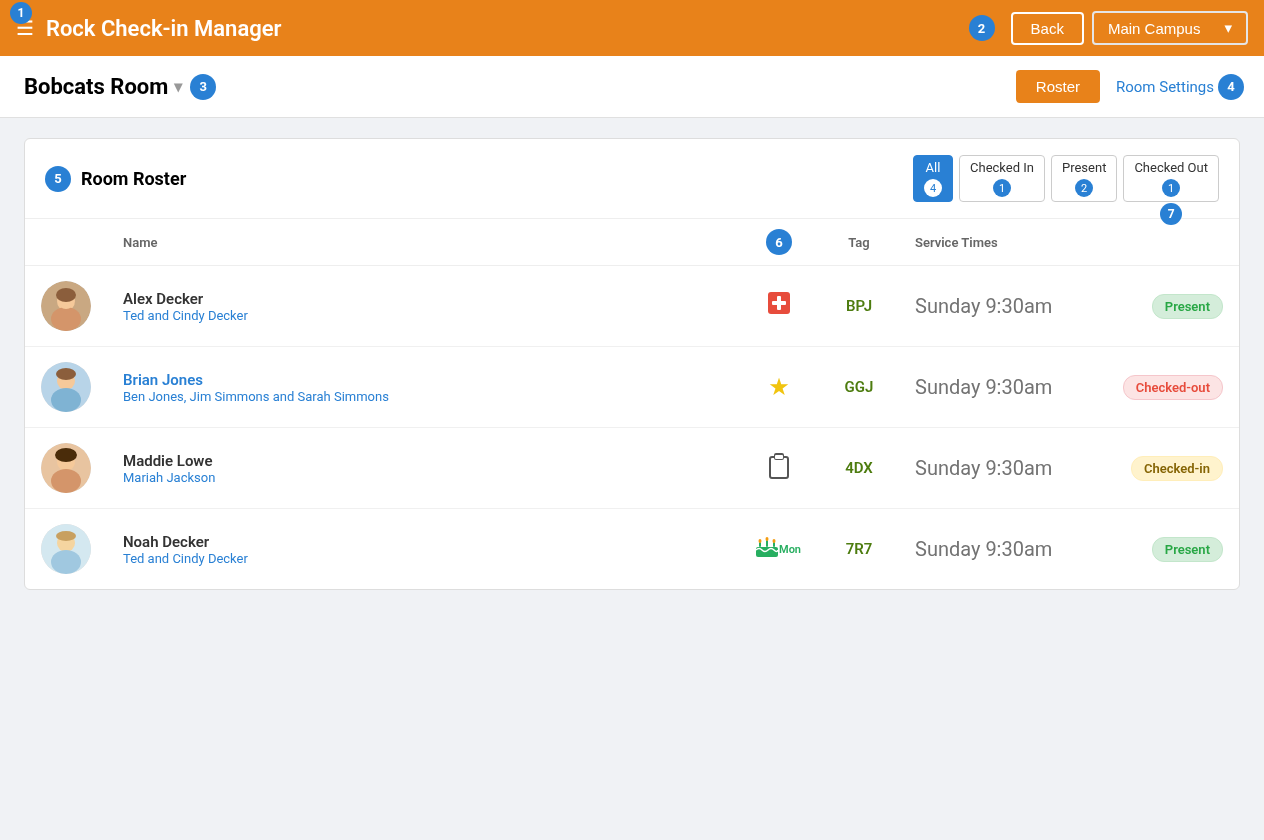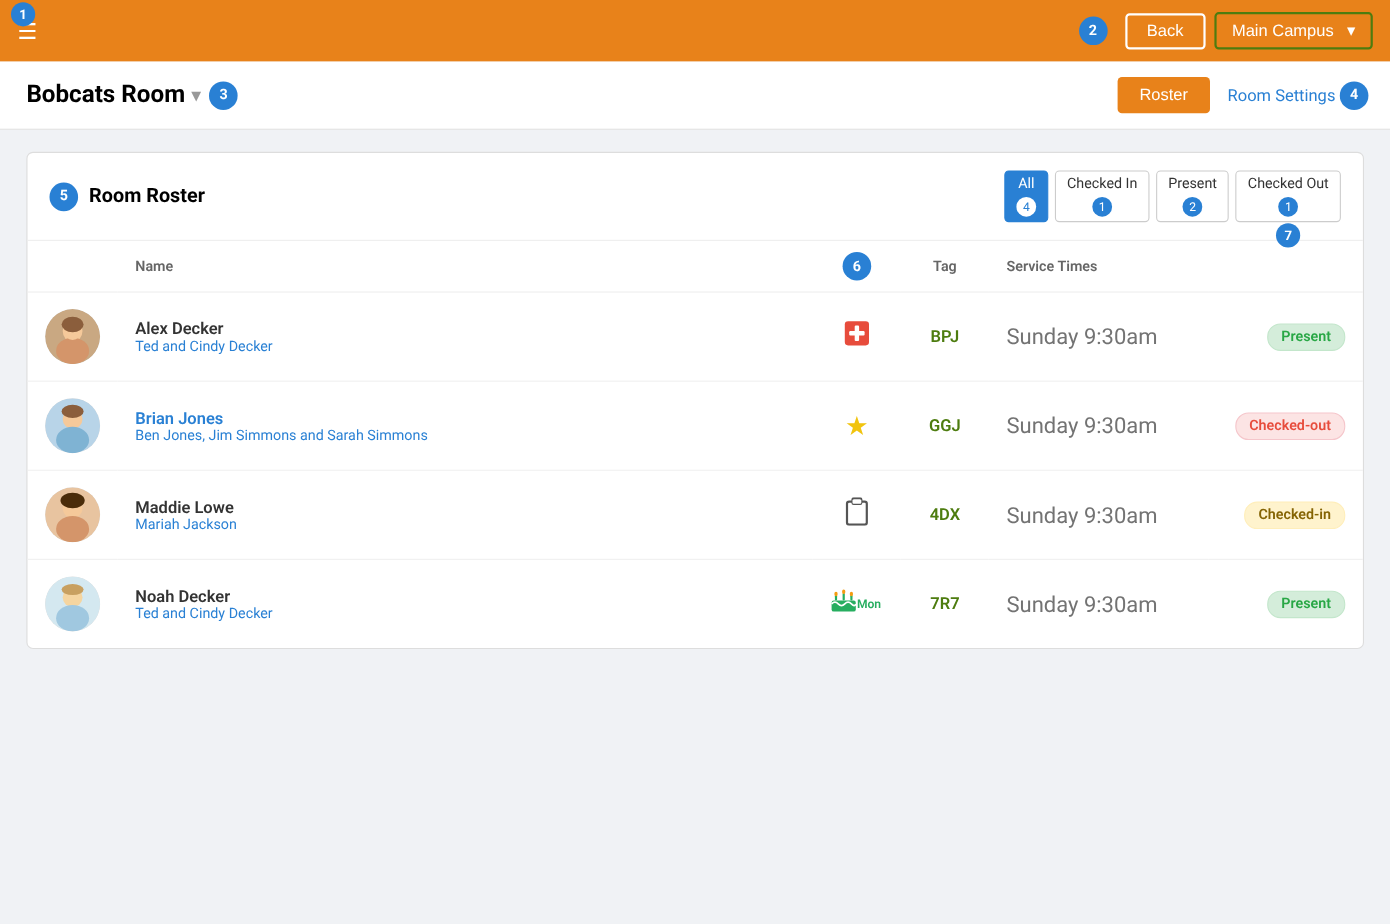--- a/index.html
+++ b/index.html
@@ -25,27 +25,27 @@
       border: 2px solid white;
       padding: 6px 18px;
       border-radius: 4px;
       cursor: pointer;
       font-size: 15px;
       font-weight: 500;
     }
     .btn-campus {
       background: transparent;
       color: white;
-      border: 2px solid #4d7c0f;
+      border: 2px solid #e5e5e5;
       padding: 6px 14px;
       border-radius: 4px;
       cursor: pointer;
       font-size: 15px;
       font-weight: 500;
-      display: flex; align-items: center; gap: 12px;
+      display: flex; align-items: center; gap: 24px;
     }
 
     
     .sub-header {
       background: white;
       padding: 14px 24px;
       display: flex;
       align-items: center;
       justify-content: space-between;
       border-bottom: 1px solid #e0e0e0;
@@ -190,20 +190,21 @@
   </style>
 </head>
 <body>
 
 <div class="header">
   <div class="header-left">
     <div class="pos-relative" style="display:flex;align-items:center;">
       <span class="menu-icon">☰</span>
       <span class="num-badge" style="top:-14px;left:-6px;width:22px;height:22px;font-size:12px;">1</span>
     </div>
+    <span class="header-title">Rock Check-in Manager</span>
   </div>
   <div class="header-right">
     <div class="pos-relative" style="display:inline-flex;align-items:center;">
       <span class="num-badge" style="position:relative;top:0;left:0;margin-right:8px;">2</span>
     </div>
     <button class="btn-back">Back</button>
     <button class="btn-campus">
       <span>Main Campus</span>
       <span>▾</span>
     </button>

